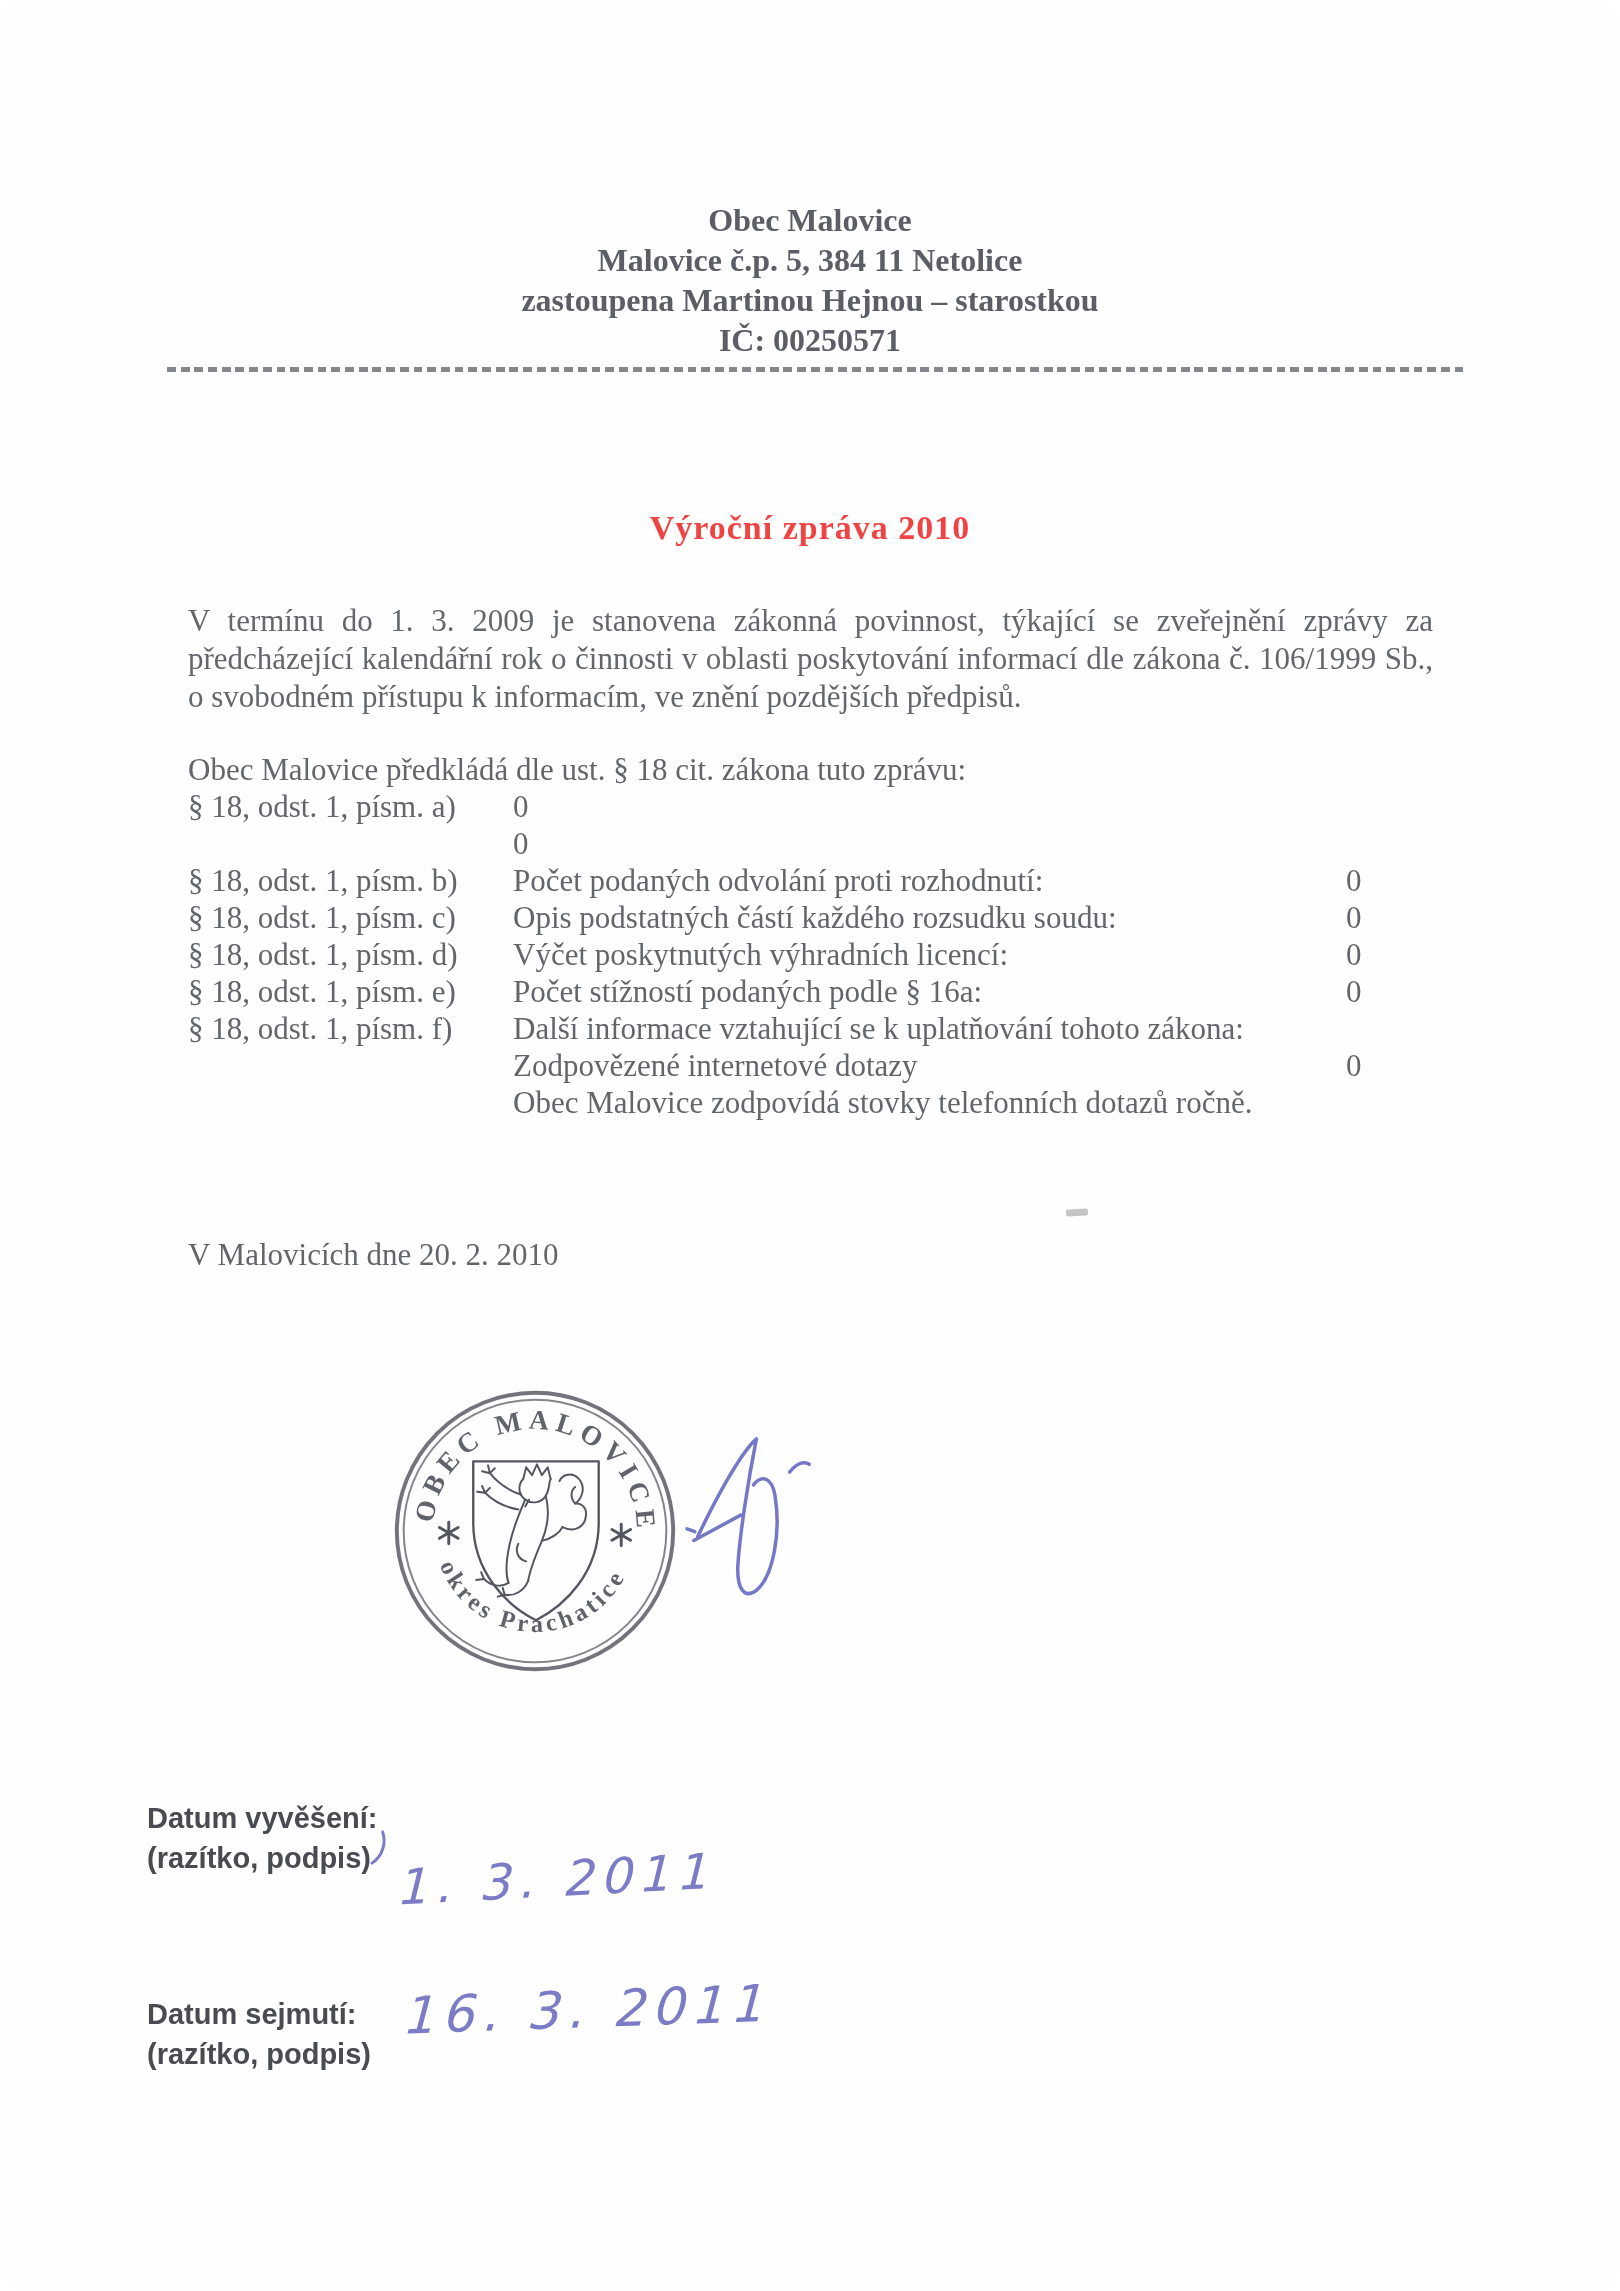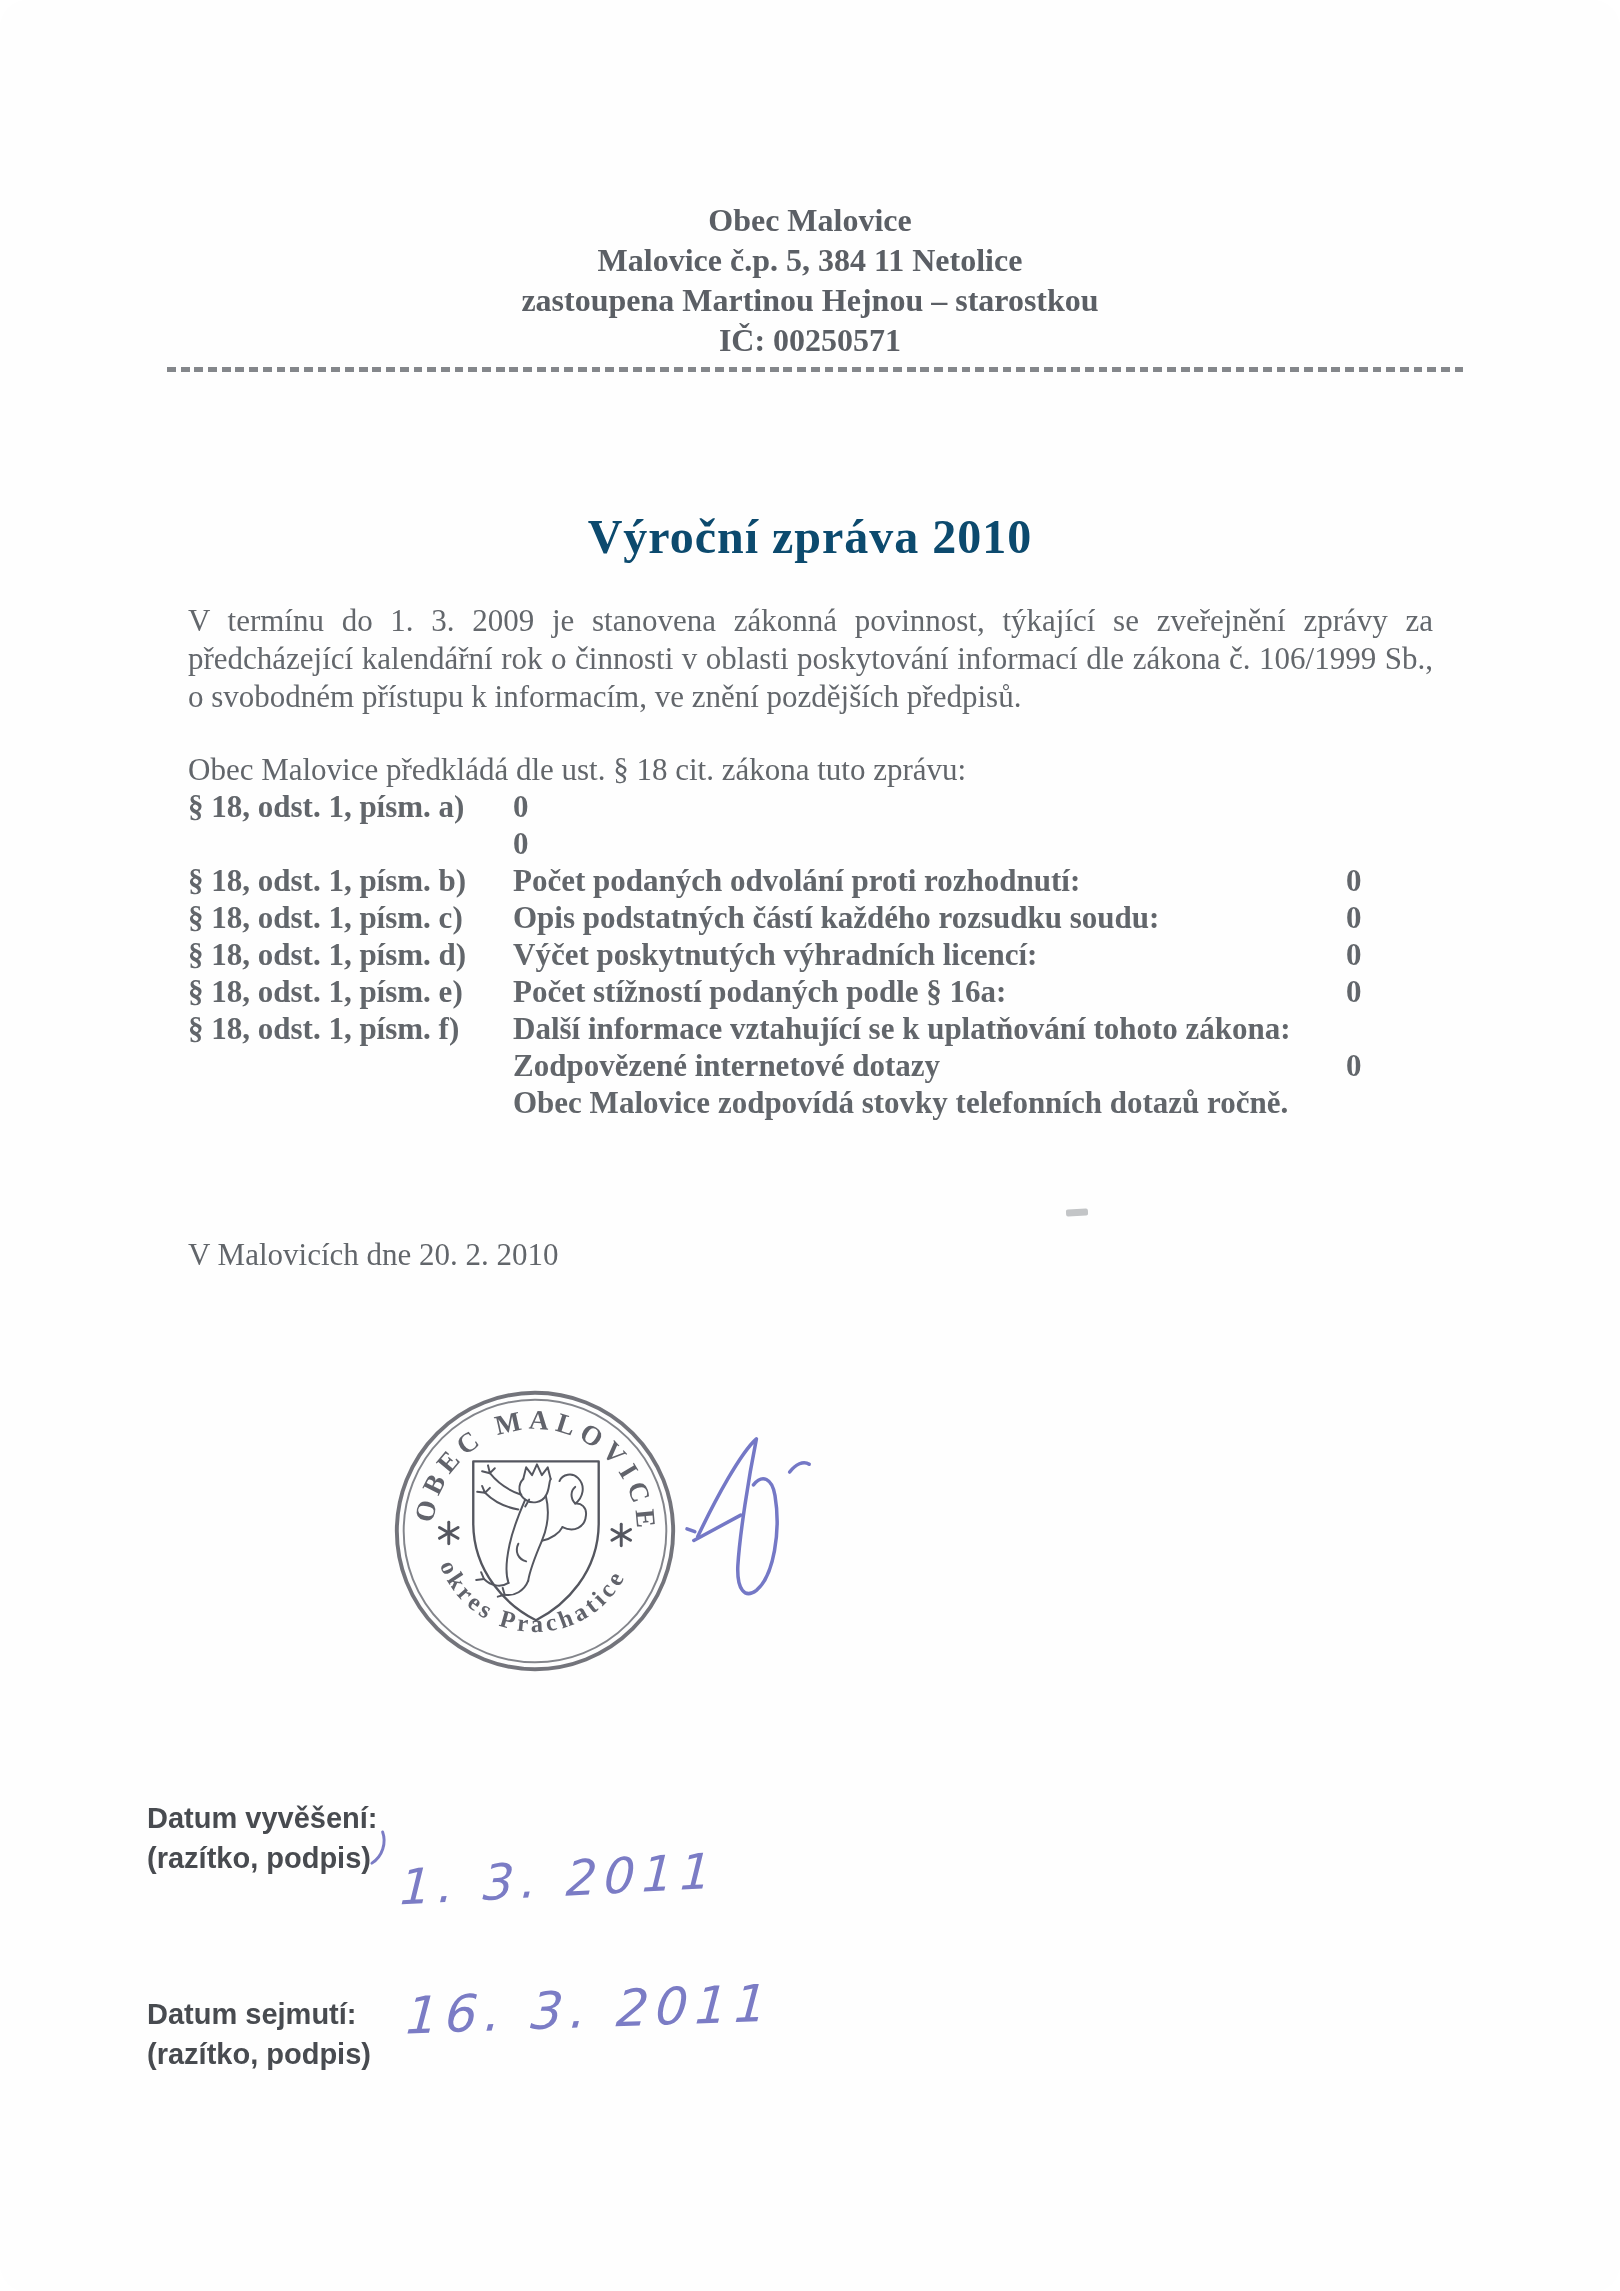--- a/index.html
+++ b/index.html
@@ -22,37 +22,37 @@
   }
   
   .dashed-sep{
     position:absolute;top:367px;left:167px;width:1296px;height:4.9px;
     background:repeating-linear-gradient(90deg,#84878b 0 8.8px,transparent 8.8px 13.7px);
   }
   
   .title{
     position:absolute;top:509px;left:0;width:1620px;margin:0;
     text-align:center;
-    font-size:48px;font-weight:bold;letter-spacing:1px;
-    color:#0c4a6e;
+    font-size:34px;font-weight:bold;letter-spacing:1px;
+    color:#ef4444;
   }
   
   .intro{
     position:absolute;top:602px;left:188px;width:1245px;margin:0;
     font-size:31px;line-height:38px;text-align:justify;
     color:#63676c;
   }
   
   .report{
     position:absolute;top:751px;left:188px;width:1245px;
     font-size:31px;line-height:37px;
     color:#62666b;
   }
   .report .lead{height:37px;}
-  .report .row{display:flex;height:37px;font-weight:bold;}
+  .report .row{display:flex;height:37px;}
   .report .ref{width:325px;flex:0 0 325px;}
   .report .txt{width:833px;flex:0 0 833px;}
   .report .val{flex:1;}
   
   .place-date{
     position:absolute;top:1237px;left:188px;
     font-size:31px;color:#62666b;
   }
   .signer{
     position:absolute;top:1311px;left:188px;

